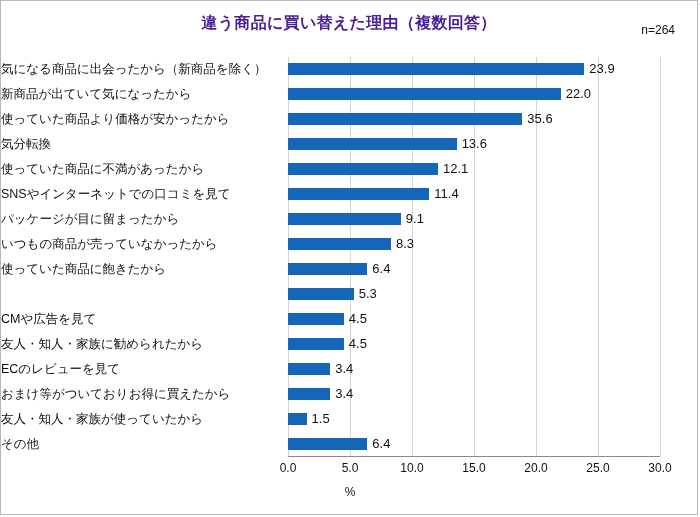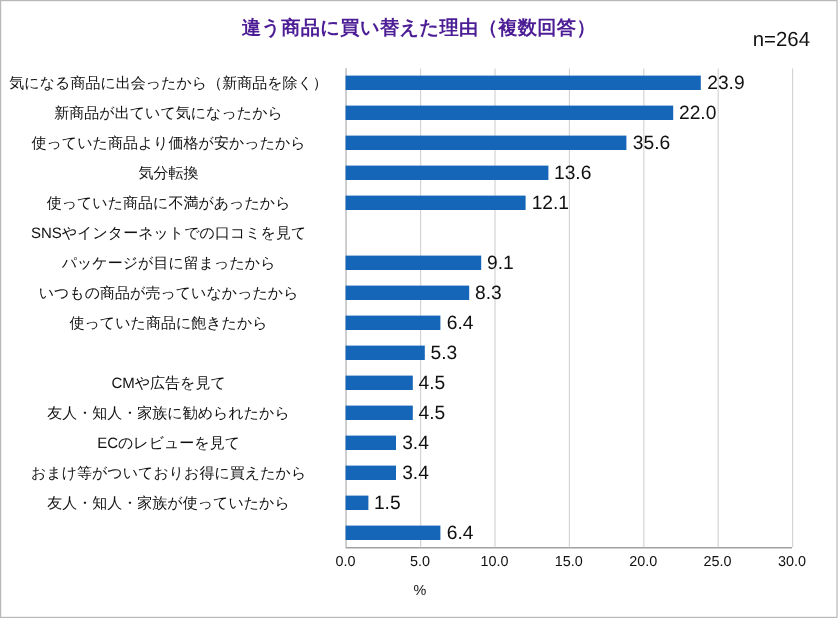--- a/index.html
+++ b/index.html
@@ -30,21 +30,21 @@
     text-align: center;
     font-size: 16px;
     font-weight: bold;
     color: #4c1d95;
     letter-spacing: 0.3px;
   }
   #sample-size {
     position: absolute;
     top: 22px;
     right: 22px;
-    font-size: 17px;
+    font-size: 12px;
     color: #111111;
   }
   
   #plot {
     position: absolute;
     left: 287px;
     top: 56px;
     width: 372px;
     height: 399px;
   }
@@ -80,36 +80,36 @@
   .bar {
     position: absolute;
     left: 0;
     top: 6px;
     height: 12px;
     background: #1565b8;
   }
   .bar-value {
     position: absolute;
     top: 3px;
-    font-size: 16px;
+    font-size: 13px;
     color: #111111;
     white-space: nowrap;
   }
   #cat-labels {
     position: absolute;
     left: 0;
     top: 56px;
     width: 287px;
     height: 399px;
   }
   .cat-item {
     position: absolute;
     right: 8px;
     width: 279px;
-    text-align: center;
+    text-align: left;
     font-size: 12.5px;
     line-height: 16px;
     color: #111111;
     white-space: nowrap;
   }
   .tick-label {
     position: absolute;
     top: 404px;
     font-size: 12px;
     color: #111111;
@@ -142,20 +142,21 @@
       <div class="cat-item" style="top: 104.219px;">使っていた商品に不満があったから</div>
       <div class="cat-item" style="top: 129.156px; margin-left: 12px;">SNSやインターネットでの口コミを見て</div>
       <div class="cat-item" style="top: 154.094px;">パッケージが目に留まったから</div>
       <div class="cat-item" style="top: 179.031px;">いつもの商品が売っていなかったから</div>
       <div class="cat-item" style="top: 203.969px;">使っていた商品に飽きたから</div>
       <div class="cat-item" style="top: 253.844px;">CMや広告を見て</div>
       <div class="cat-item" style="top: 278.781px;">友人・知人・家族に勧められたから</div>
       <div class="cat-item" style="top: 303.719px;">ECのレビューを見て</div>
       <div class="cat-item" style="top: 328.656px;">おまけ等がついておりお得に買えたから</div>
       <div class="cat-item" style="top: 353.594px;">友人・知人・家族が使っていたから</div>
+      <div class="cat-item" style="top: 378.531px;">その他</div>
     </div>
 
   <div id="plot">
     <div class="axis-line-v"></div>
     <div class="axis-line-h"></div>
   <div class="gridline" style="left: 0px;"></div>
       <div class="tick-label" style="left: 0px;">0.0</div>
       <div class="gridline" style="left: 62px;"></div>
       <div class="tick-label" style="left: 62px;">5.0</div>
       <div class="gridline" style="left: 124px;"></div>
@@ -181,20 +182,24 @@
         <div class="bar-value" style="left: 239.36px; top: 4.46875px;">35.6</div>
       </div>
       <div class="row" style="top: 74.8125px; height: 24.9375px; padding-left: 42px;">
         <div class="bar" style="width: 168.64px; background: rgb(21, 101, 184); top: 6.46875px;"></div>
         <div class="bar-value" style="left: 173.64px; top: 4.46875px;">13.6</div>
       </div>
       <div class="row" style="top: 99.75px; height: 24.9375px;">
         <div class="bar" style="width: 150.04px; background: rgb(21, 101, 184); top: 6.46875px;"></div>
         <div class="bar-value" style="left: 155.04px; top: 4.46875px;">12.1</div>
       </div>
+      <div class="row" style="top: 124.688px; height: 24.9375px;">
+        <div class="bar" style="width: 141.36px; background: rgb(21, 101, 184); top: 6.46875px;"></div>
+        <div class="bar-value" style="left: 146.36px; top: 4.46875px;">11.4</div>
+      </div>
       <div class="row" style="top: 149.625px; height: 24.9375px;">
         <div class="bar" style="width: 112.84px; background: rgb(21, 101, 184); top: 6.46875px;"></div>
         <div class="bar-value" style="left: 117.84px; top: 4.46875px;">9.1</div>
       </div>
       <div class="row" style="top: 174.562px; height: 24.9375px;">
         <div class="bar" style="width: 102.92px; background: rgb(21, 101, 184); top: 6.46875px;"></div>
         <div class="bar-value" style="left: 107.92px; top: 4.46875px;">8.3</div>
       </div>
       <div class="row" style="top: 199.5px; height: 24.9375px;">
         <div class="bar" style="width: 79.36px; background: rgb(21, 101, 184); top: 6.46875px;"></div>

